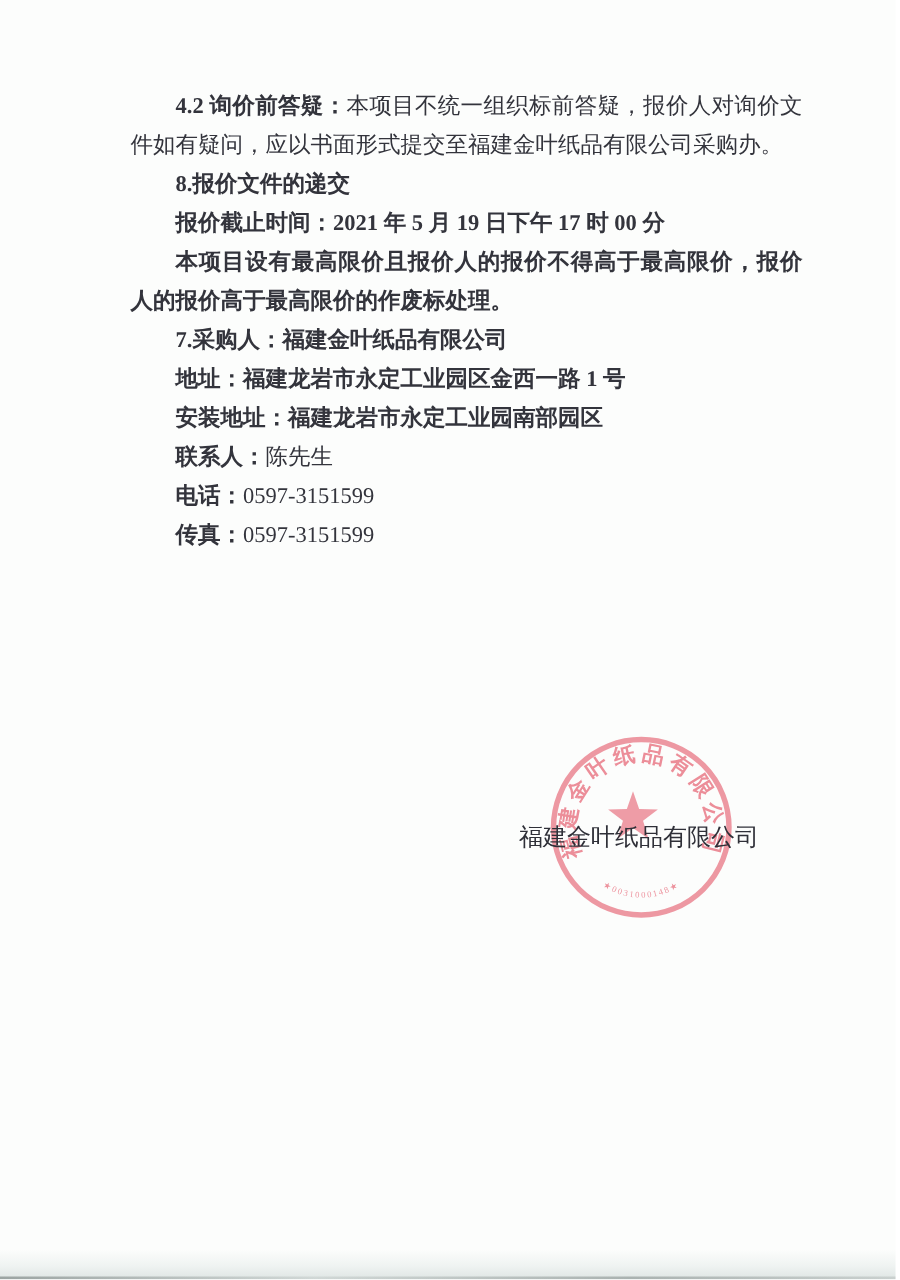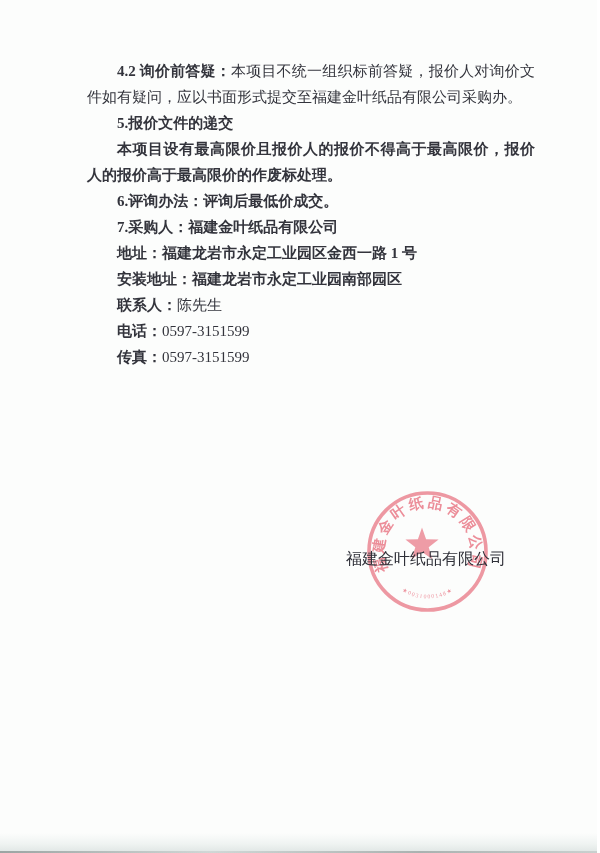--- a/index.html
+++ b/index.html
@@ -46,23 +46,23 @@
 </style>
 </head>
 <body>
 
 <div class="page">
 
   <div class="scan-edge-top"></div>
 
   <div class="content">
     <p><span class="b">4.2 询价前答疑：</span><span>本项目不统一组织标前答疑，报价人对询价文件如有疑问，应以书面形式提交至福建金叶纸品有限公司采购办。</span></p>
-    <p class="b"><span>5.报价文件的递交</span></p>
+    <p class="b"><span>8.报价文件的递交</span></p>
+    <p class="b"><span>报价截止时间：2021 年 5 月 19 日下午 17 时 00 分</span></p>
     <p class="b"><span>本项目设有最高限价且报价人的报价不得高于最高限价，报价人的报价高于最高限价的作废标处理。</span></p>
-    <p class="b"><span>6.评询办法：评询后最低价成交。</span></p>
     <p class="b"><span>7.采购人：福建金叶纸品有限公司</span></p>
     <p class="b"><span>地址：福建龙岩市永定工业园区金西一路 1 号</span></p>
     <p class="b"><span>安装地址：福建龙岩市永定工业园南部园区</span></p>
     <p><span class="b">联系人：</span><span>陈先生</span></p>
     <p><span class="b">电话：</span><span>0597-3151599</span></p>
     <p><span class="b">传真：</span><span>0597-3151599</span></p>
   </div>
 
   <svg class="seal" viewBox="0 0 127 127">
     <defs>

